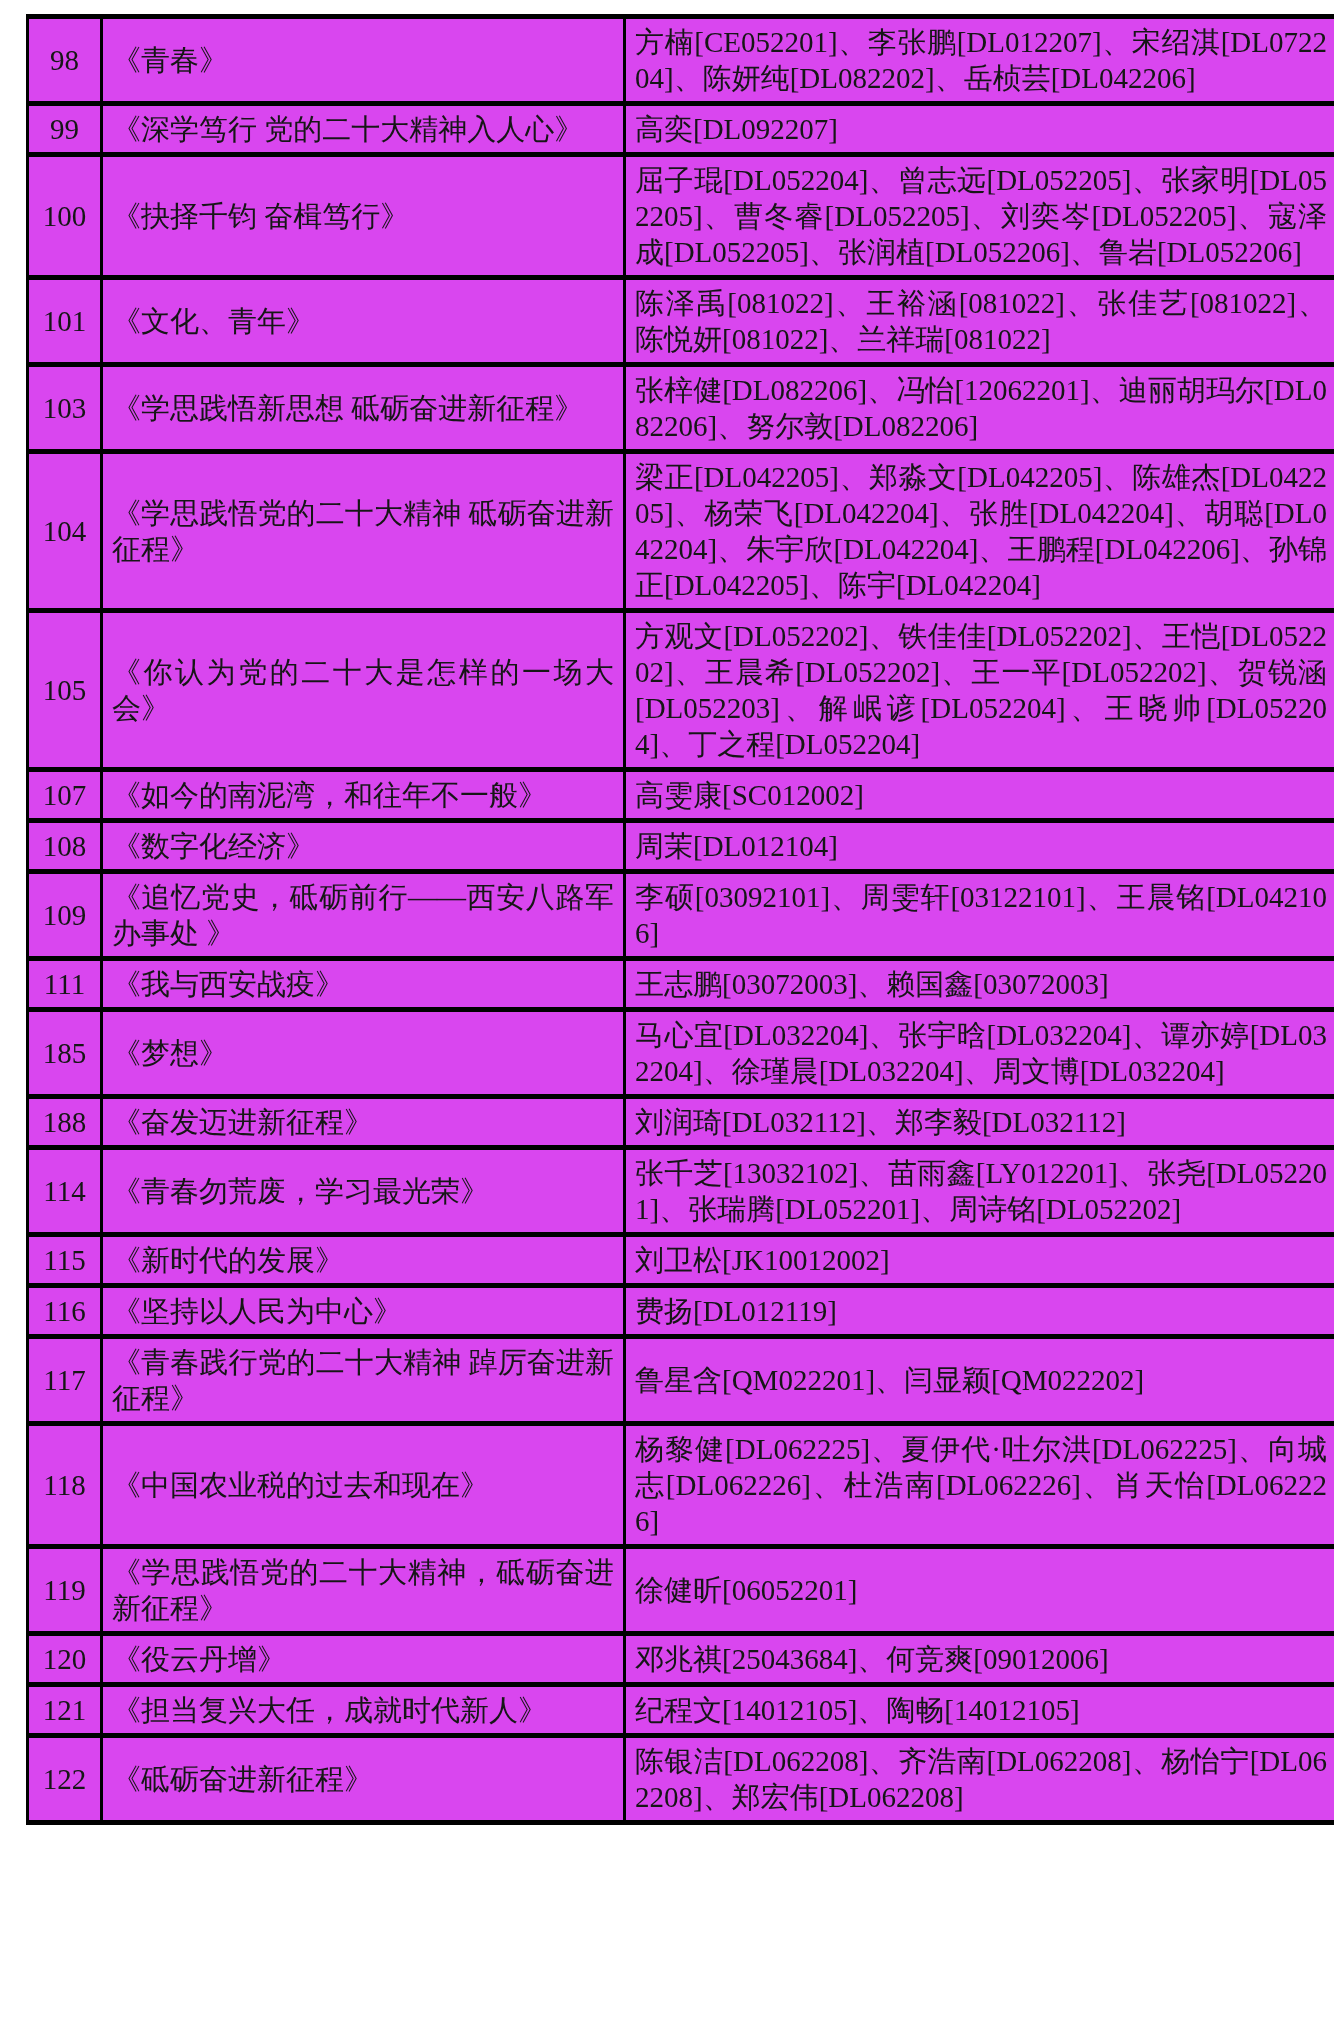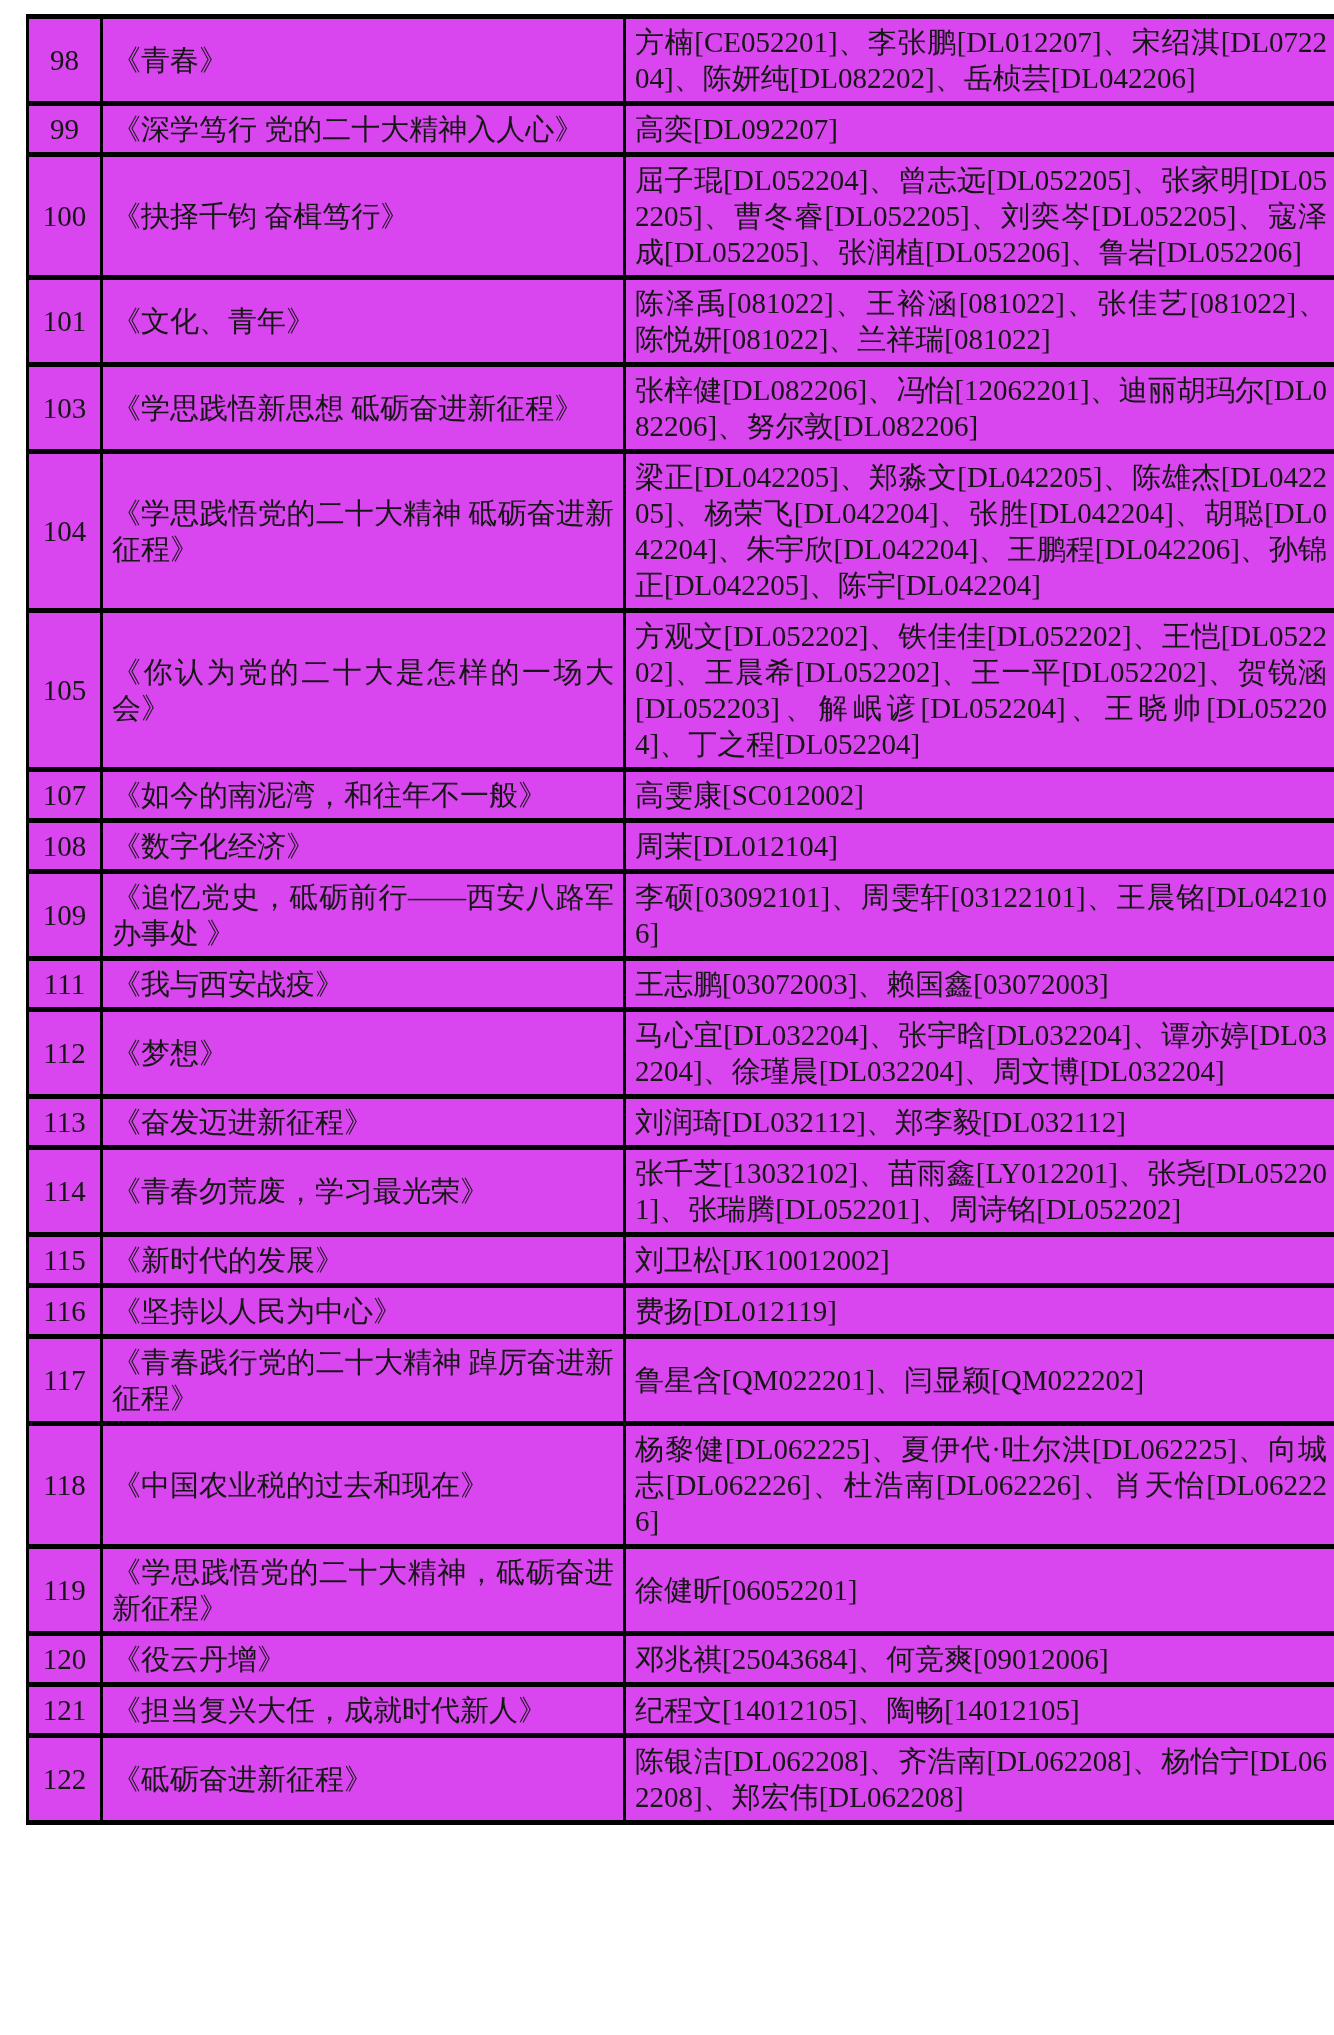--- a/index.html
+++ b/index.html
@@ -120,27 +120,27 @@
   </tr>
 
 
   <tr>
     <td class="col-num">111</td>
     <td class="col-title">《我与西安战疫》</td>
     <td class="col-authors">王志鹏[03072003]、赖国鑫[03072003]</td>
   </tr>
 
   <tr>
-    <td class="col-num">112</td>
+    <td class="col-num">185</td>
     <td class="col-title">《梦想》</td>
     <td class="col-authors">马心宜[DL032204]、张宇晗[DL032204]、谭亦婷[DL032204]、徐瑾晨[DL032204]、周文博[DL032204]</td>
   </tr>
 
   <tr>
-    <td class="col-num">113</td>
+    <td class="col-num">188</td>
     <td class="col-title">《奋发迈进新征程》</td>
     <td class="col-authors">刘润琦[DL032112]、郑李毅[DL032112]</td>
   </tr>
 
   <tr>
     <td class="col-num">114</td>
     <td class="col-title">《青春勿荒废，学习最光荣》</td>
     <td class="col-authors">张千芝[13032102]、苗雨鑫[LY012201]、张尧[DL052201]、张瑞腾[DL052201]、周诗铭[DL052202]</td>
   </tr>
 

